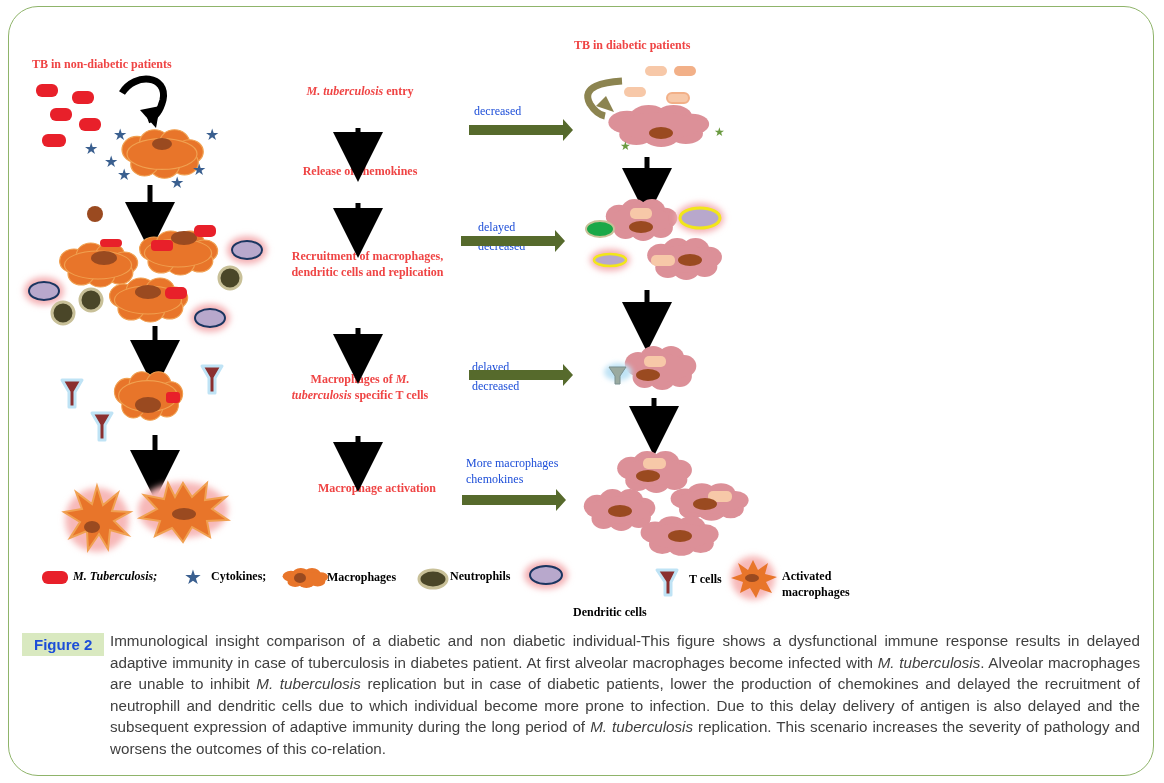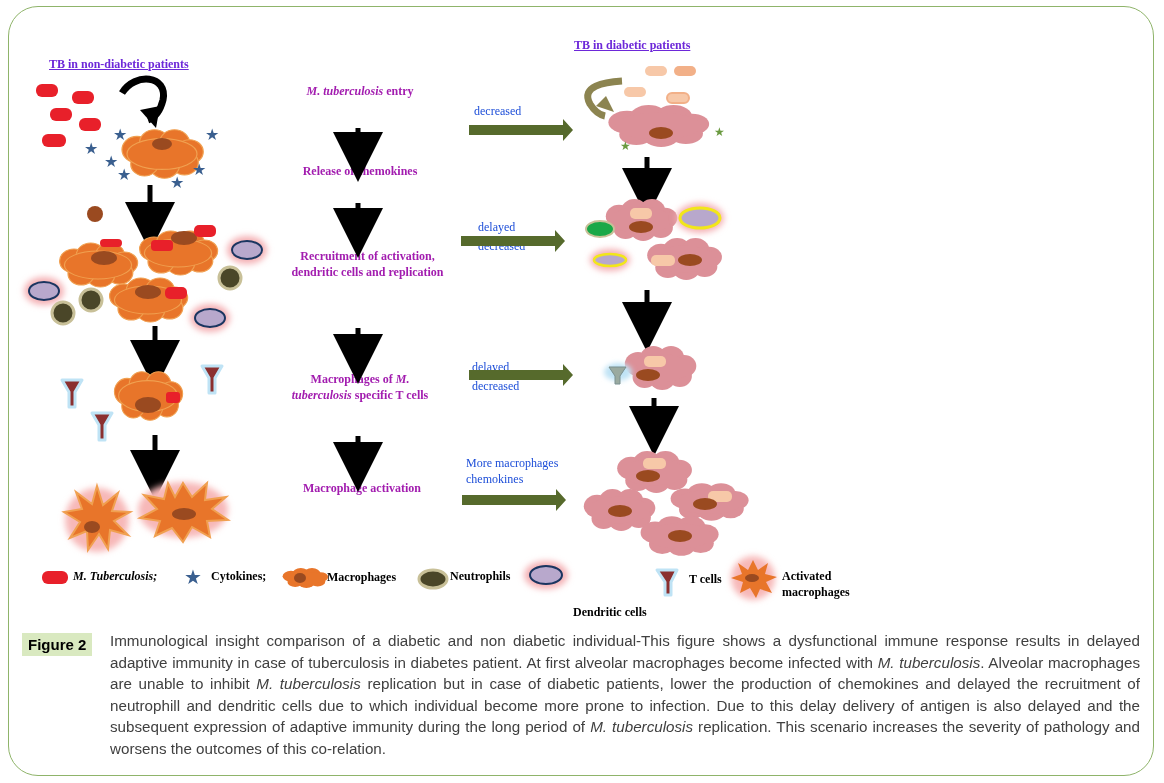--- a/index.html
+++ b/index.html
@@ -1,45 +1,45 @@
 <!DOCTYPE html>
 <html><head>
 <meta charset="utf-8">
 <style>
   html, body { margin:0; padding:0; background:#ffffff; }
   body { width:1164px; height:783px; position:relative; overflow:hidden; font-family:"Liberation Serif", serif; }
   .frame { position:absolute; left:8px; top:6px; width:1146px; height:770px; border:1.5px solid #8fb46a; border-radius:30px; box-sizing:border-box; }
   .abs { position:absolute; }
-  .hdr { font-weight:bold; font-size:12px; color:#6d28d9;text-decoration:underline; }
-  .step { font-weight:bold; font-size:12px; color:#a21caf; text-align:center; line-height:1.35; }
+  .hdr { font-weight:bold; font-size:12px; color:#ef4444; }
+  .step { font-weight:bold; font-size:12px; color:#ef4444; text-align:center; line-height:1.35; }
   .note { font-size:12px; color:#1d4ed8; line-height:1.55; }
   .legend-label { font-weight:bold; font-size:12px; color:#000; }
-  .caption-tag { position:absolute; left:22px; top:633px; background:#d9e9c0; color:#000000; font-family:"Liberation Sans", sans-serif; font-weight:bold; font-size:15px; padding:3px 6px; }
+  .caption-tag { position:absolute; left:22px; top:633px; background:#d9e9c0; color:#1d4ed8; font-family:"Liberation Sans", sans-serif; font-weight:bold; font-size:15px; padding:3px 12px; }
   .caption { position:absolute; left:110px; top:630px; width:1030px; font-family:"Liberation Sans", sans-serif; font-size:15.2px; line-height:21.6px; color:#404040; text-align:justify; }
   svg text { font-family:"Liberation Serif", serif; }
 </style>
 </head>
 <body>
 
 <div class="frame"></div>
 
-<div class="abs hdr" style="left:49px;top:57px;">TB in non-diabetic patients</div>
+<div class="abs hdr" style="left:32px;top:57px;">TB in non-diabetic patients</div>
 <div class="abs hdr" style="left:574px;top:38px;">TB in diabetic patients</div>
 
 <div class="abs step" style="left:270px;top:83px;width:180px;"><i>M. tuberculosis</i><span> entry</span></div>
 <div class="abs step" style="left:270px;top:163px;width:180px;">Release of chemokines</div>
 <div class="abs step" style="left:265px;top:248px;width:205px;">
-  <div>Recruitment of activation,</div>
+  <div>Recruitment of macrophages,</div>
   <div>dendritic cells and replication</div>
 </div>
 <div class="abs step" style="left:270px;top:371px;width:180px;">
   <div><span>Macrophages of </span><i>M.</i></div>
   <div><i>tuberculosis</i><span> specific T cells</span></div>
 </div>
-<div class="abs step" style="left:272px;top:480px;width:180px;">Macrophage activation</div>
+<div class="abs step" style="left:287px;top:480px;width:180px;">Macrophage activation</div>
 
 <div class="abs note" style="left:474px;top:102px;">
     <div>decreased</div>
   </div>
 <div class="abs note" style="left:478px;top:218px;">
     <div>delayed</div>
     <div>decreased</div>
   </div>
 <div class="abs note" style="left:472px;top:358px;">
     <div>delayed</div>

